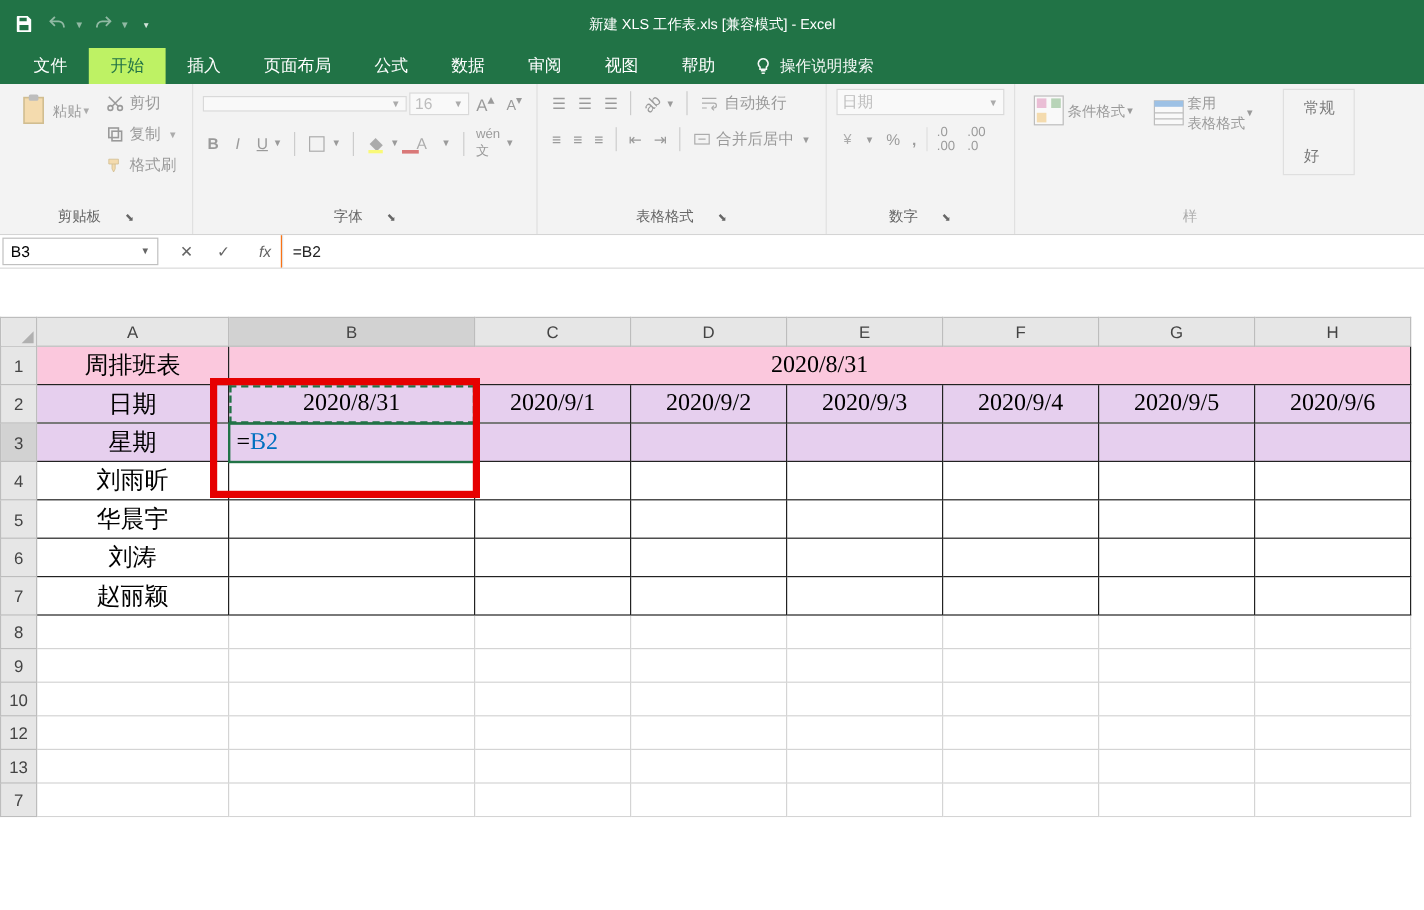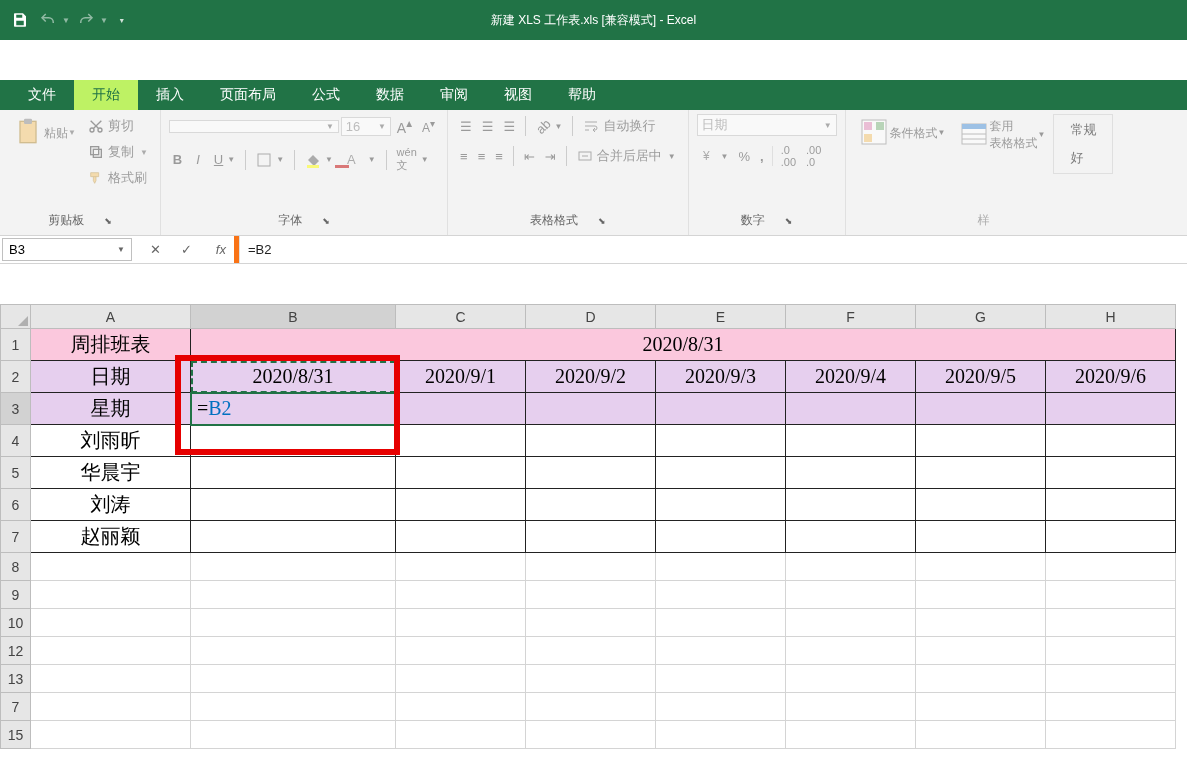--- a/index.html
+++ b/index.html
@@ -6,21 +6,21 @@
 body { font-family: "Microsoft YaHei", sans-serif; font-size: 13px; background: #fff; user-select: none; overflow: hidden; }
 
 
 .titlebar { height: 40px; background: #217346; display: flex; align-items: center; color: #fff; justify-content: center; position: relative; }
 .titlebar-left { position: absolute; left: 0; display: flex; align-items: center; height: 100%; padding-left: 8px; gap: 4px; }
 .qat-icon { width: 24px; height: 24px; display: flex; align-items: center; justify-content: center; }
 .qat-caret { font-size: 8px; margin-left: -2px; opacity: 0.8; }
 .titlebar-title { font-size: 12px; font-weight: normal; text-align: right; }
 
 
-.tabs { height: 30px; background: #217346; display: flex; align-items: flex-end; padding-left: 10px; color: #fff; margin-top: 40px; }
+.tabs { height: 30px; background: #217346; display: flex; align-items: flex-end; padding-left: 10px; color: #fff; }
 .tab { padding: 6px 18px; font-size: 14px; cursor: pointer; }
 .tab.active { background: #bef264; color: #217346; }
 .tell-me { display: flex; align-items: center; gap: 6px; padding: 6px 14px; color: #fff; opacity: 0.95; }
 
 
 .ribbon { height: 126px; background: #f3f3f3; border-bottom: 1px solid #d4d4d4; display: flex; }
 .group { border-right: 1px solid #e0e0e0; padding: 4px 8px; display: flex; flex-direction: column; justify-content: space-between; position: relative; }
 .group-content { flex: 1; display: flex; align-items: flex-start; gap: 4px; }
 .group-label { text-align: center; font-size: 12px; color: #666; padding: 2px 0; display:flex; justify-content:center; align-items:center; gap:20px;}
 .dialog-launcher { font-size: 9px; color: #666; cursor: pointer; }
@@ -35,21 +35,21 @@
 .combo .caret { font-size: 8px; color: #666; }
 .row-spaced { display:flex; gap:2px;}
 
 
 .formula-row { height: 28px; border-bottom: 1px solid #d4d4d4; display: flex; align-items: stretch; background:#fff; }
 .name-box { width: 130px; border: 1px solid #c0c0c0; margin: 2px; display: flex; align-items: center; padding: 0 6px; justify-content: space-between; background:#fff;}
 .name-box .caret { font-size: 8px; color: #666; }
 .fb-btns { display: flex; align-items: center; gap: 8px; padding: 0 10px; }
 .fb-btn { padding: 2px 6px; color: #666; cursor: pointer; }
 .formula-input { flex: 1; display: flex; align-items: center; padding: 0 8px; border-left: 1px solid #e0e0e0; color:#222;}
-.fx-label { font-style: italic; color: #666; padding: 0 8px; border-right:5px solid #f97316; display:flex; align-items:center;}
+.fx-label { font-style: italic; color: #666; padding: 0 8px; border-right:1px solid #f97316; display:flex; align-items:center;}
 
 .gap-row { height: 40px; background:#fff; }
 
 
 .grid-area { position: relative; }
 table.sheet { border-collapse: collapse; table-layout: fixed; }
 .hdr { background: #e6e6e6; border: 1px solid #bdbdbd; text-align: center; font-size: 14px; color: #444; font-weight: normal; }
 .corner { width: 30px; height: 24px; background: #e6e6e6; border: 1px solid #bdbdbd; position: relative; }
 .corner::after { content:""; position:absolute; right:2px; bottom:2px; width:0; height:0; border-left:10px solid transparent; border-bottom:10px solid #b0b0b0;}
 th.col-hdr { height: 24px; }
@@ -103,20 +103,26 @@
 <div class="tabs">
   <div class="tab">文件</div>
   <div class="tab active">开始</div>
   <div class="tab">插入</div>
   <div class="tab">页面布局</div>
   <div class="tab">公式</div>
   <div class="tab">数据</div>
   <div class="tab">审阅</div>
   <div class="tab">视图</div>
   <div class="tab">帮助</div>
+  <div class="tell-me">
+    <svg width="16" height="16" viewBox="0 0 24 24" fill="none" stroke="#fff" stroke-width="2">
+        <path d="M9 18h6M10 21h4M12 3a6 6 0 0 0-4 10.5V16h8v-2.5A6 6 0 0 0 12 3z"></path>
+      </svg>
+    <span>操作说明搜索</span>
+  </div>
 </div>
 
 <div class="ribbon">
 
   <div class="group">
     <div class="group-content">
       <div class="big-btn dim">
         <svg viewBox="0 0 24 24">
             <rect x="6" y="4" width="12" height="16" fill="#f5c56b" stroke="#b08830"></rect>
             <rect x="9" y="2" width="6" height="4" fill="#888" rx="1"></rect>
@@ -318,21 +324,21 @@
         <svg viewBox="0 0 32 32">
             <rect x="4" y="6" width="24" height="20" fill="#fff" stroke="#888"></rect>
             <rect x="4" y="6" width="24" height="5" fill="#4a90d9"></rect>
             <line x1="4" y1="16" x2="28" y2="16" stroke="#888"></line>
             <line x1="4" y1="21" x2="28" y2="21" stroke="#888"></line>
           </svg>
         <span class="big-btn-label" style="white-space:pre">套用
 表格格式</span>
           <span style="font-size:8px">▼</span>
       </div>
-      <div class="col" style="gap:2px;border:1px solid #ccc;padding:2px;">
+      <div class="col" style="gap:14px;border:1px solid #ccc;padding:2px;margin-left:16px;">
         <div style="padding:4px 14px;font-size:13px">常规</div>
         <div style="padding:4px 14px;font-size:13px">好</div>
       </div>
     </div>
     <div class="group-label">
         <span>样</span>
       </div>
   </div>
 </div>
 
@@ -510,29 +516,18 @@
           <th class="hdr row-hdr">7</th>
           <td class="empty"></td>
           <td class="empty"></td>
           <td class="empty"></td>
           <td class="empty"></td>
           <td class="empty"></td>
           <td class="empty"></td>
           <td class="empty"></td>
           <td class="empty"></td>
         </tr>
-  <tr>
-          <th class="hdr row-hdr">15</th>
-          <td class="empty"></td>
-          <td class="empty"></td>
-          <td class="empty"></td>
-          <td class="empty"></td>
-          <td class="empty"></td>
-          <td class="empty"></td>
-          <td class="empty"></td>
-          <td class="empty"></td>
-        </tr>
 </tbody>
     </table>
 
 <div class="marquee" id="marquee" style="left: 190.5px; top: 56.5px; width: 205px; height: 32px;"></div>
 <div class="redbox" id="redbox" style="left: 174.5px; top: 50.5px; width: 225px; height: 100px;"></div>
 </div>
 
 </body></html>

